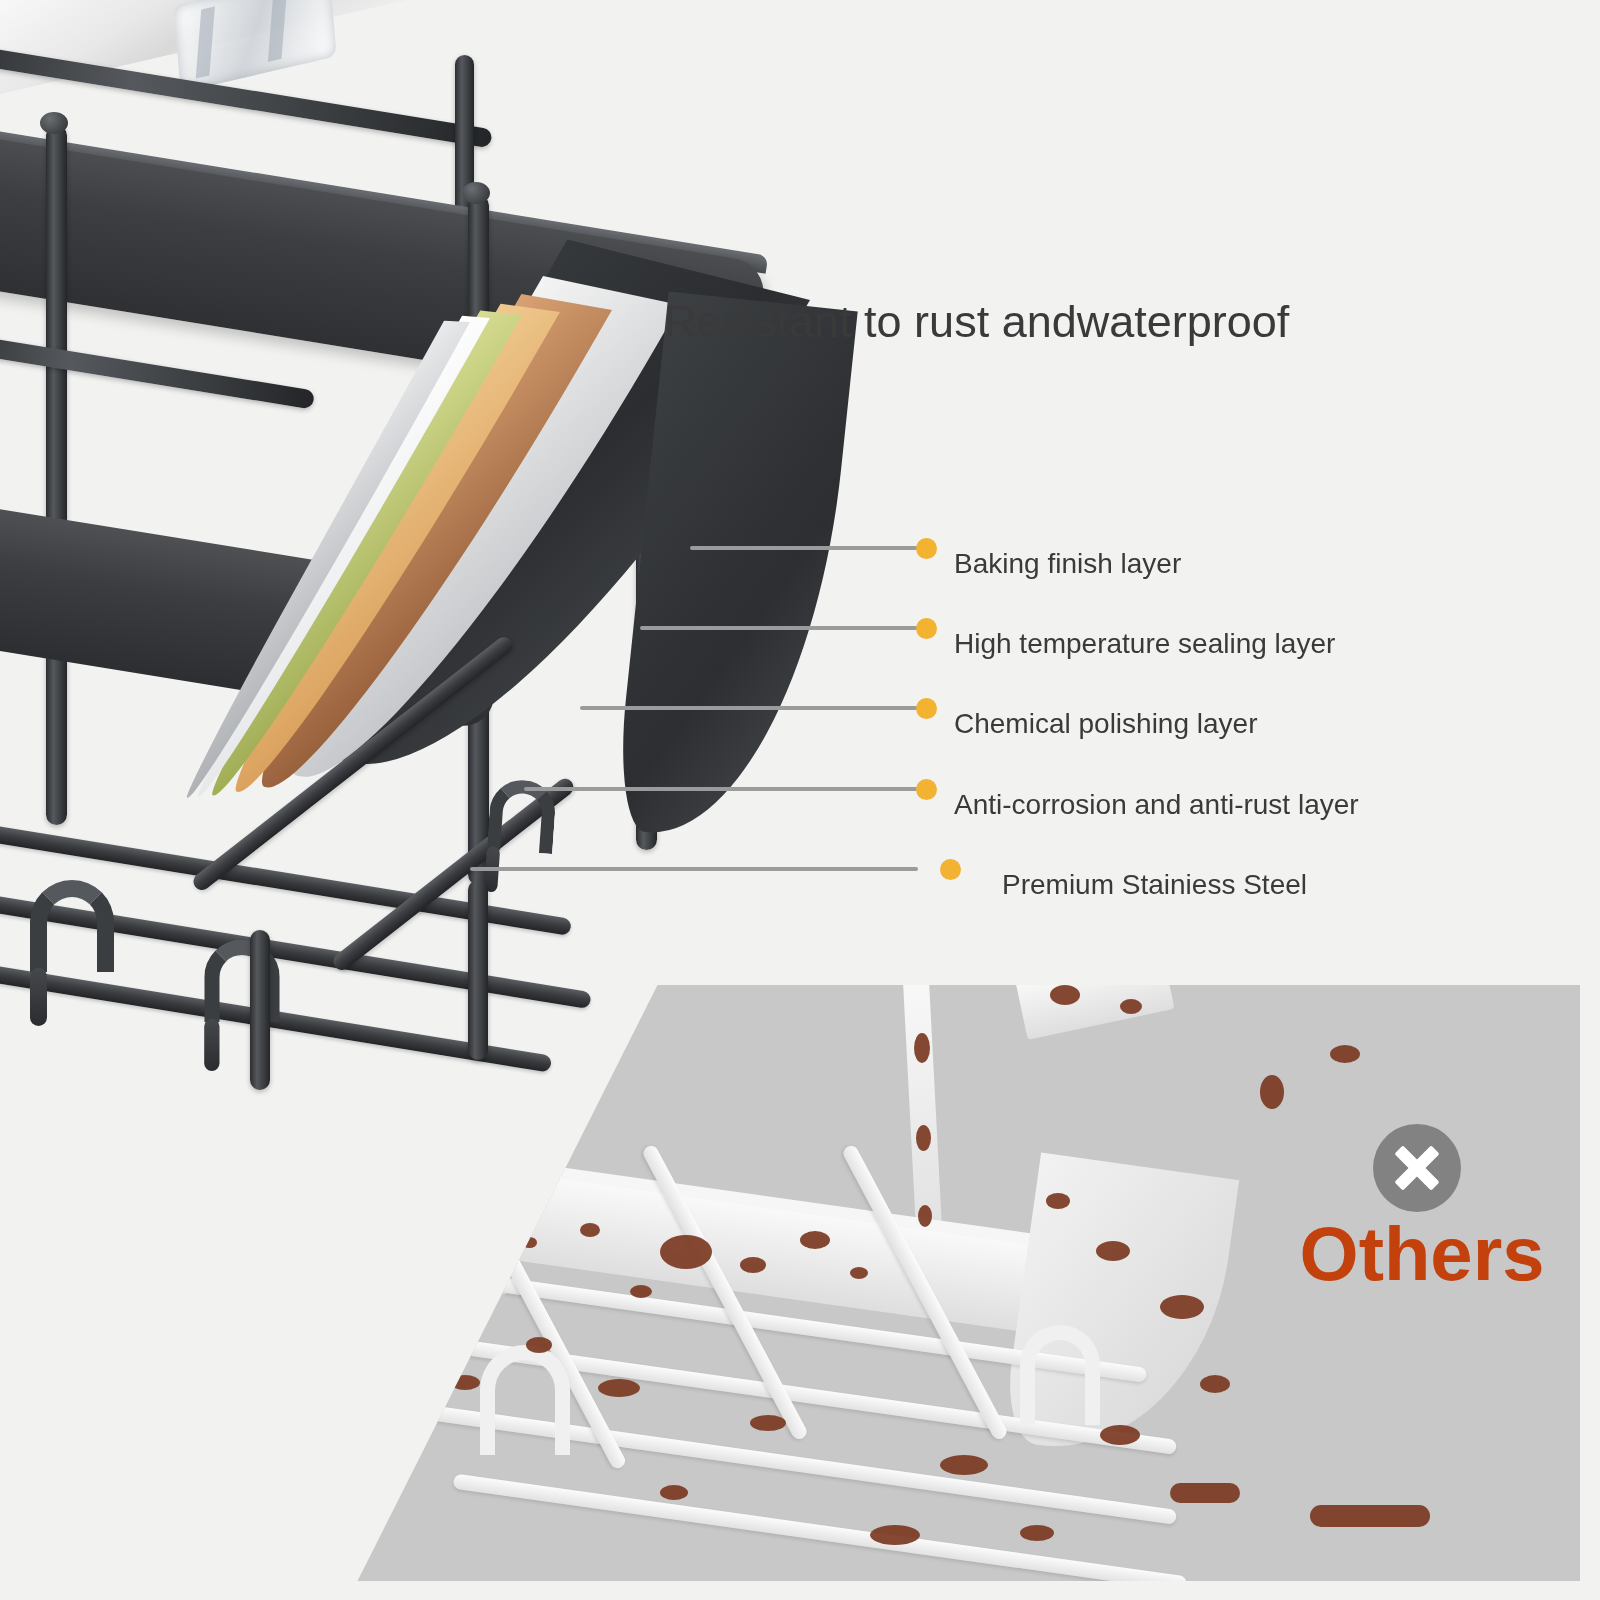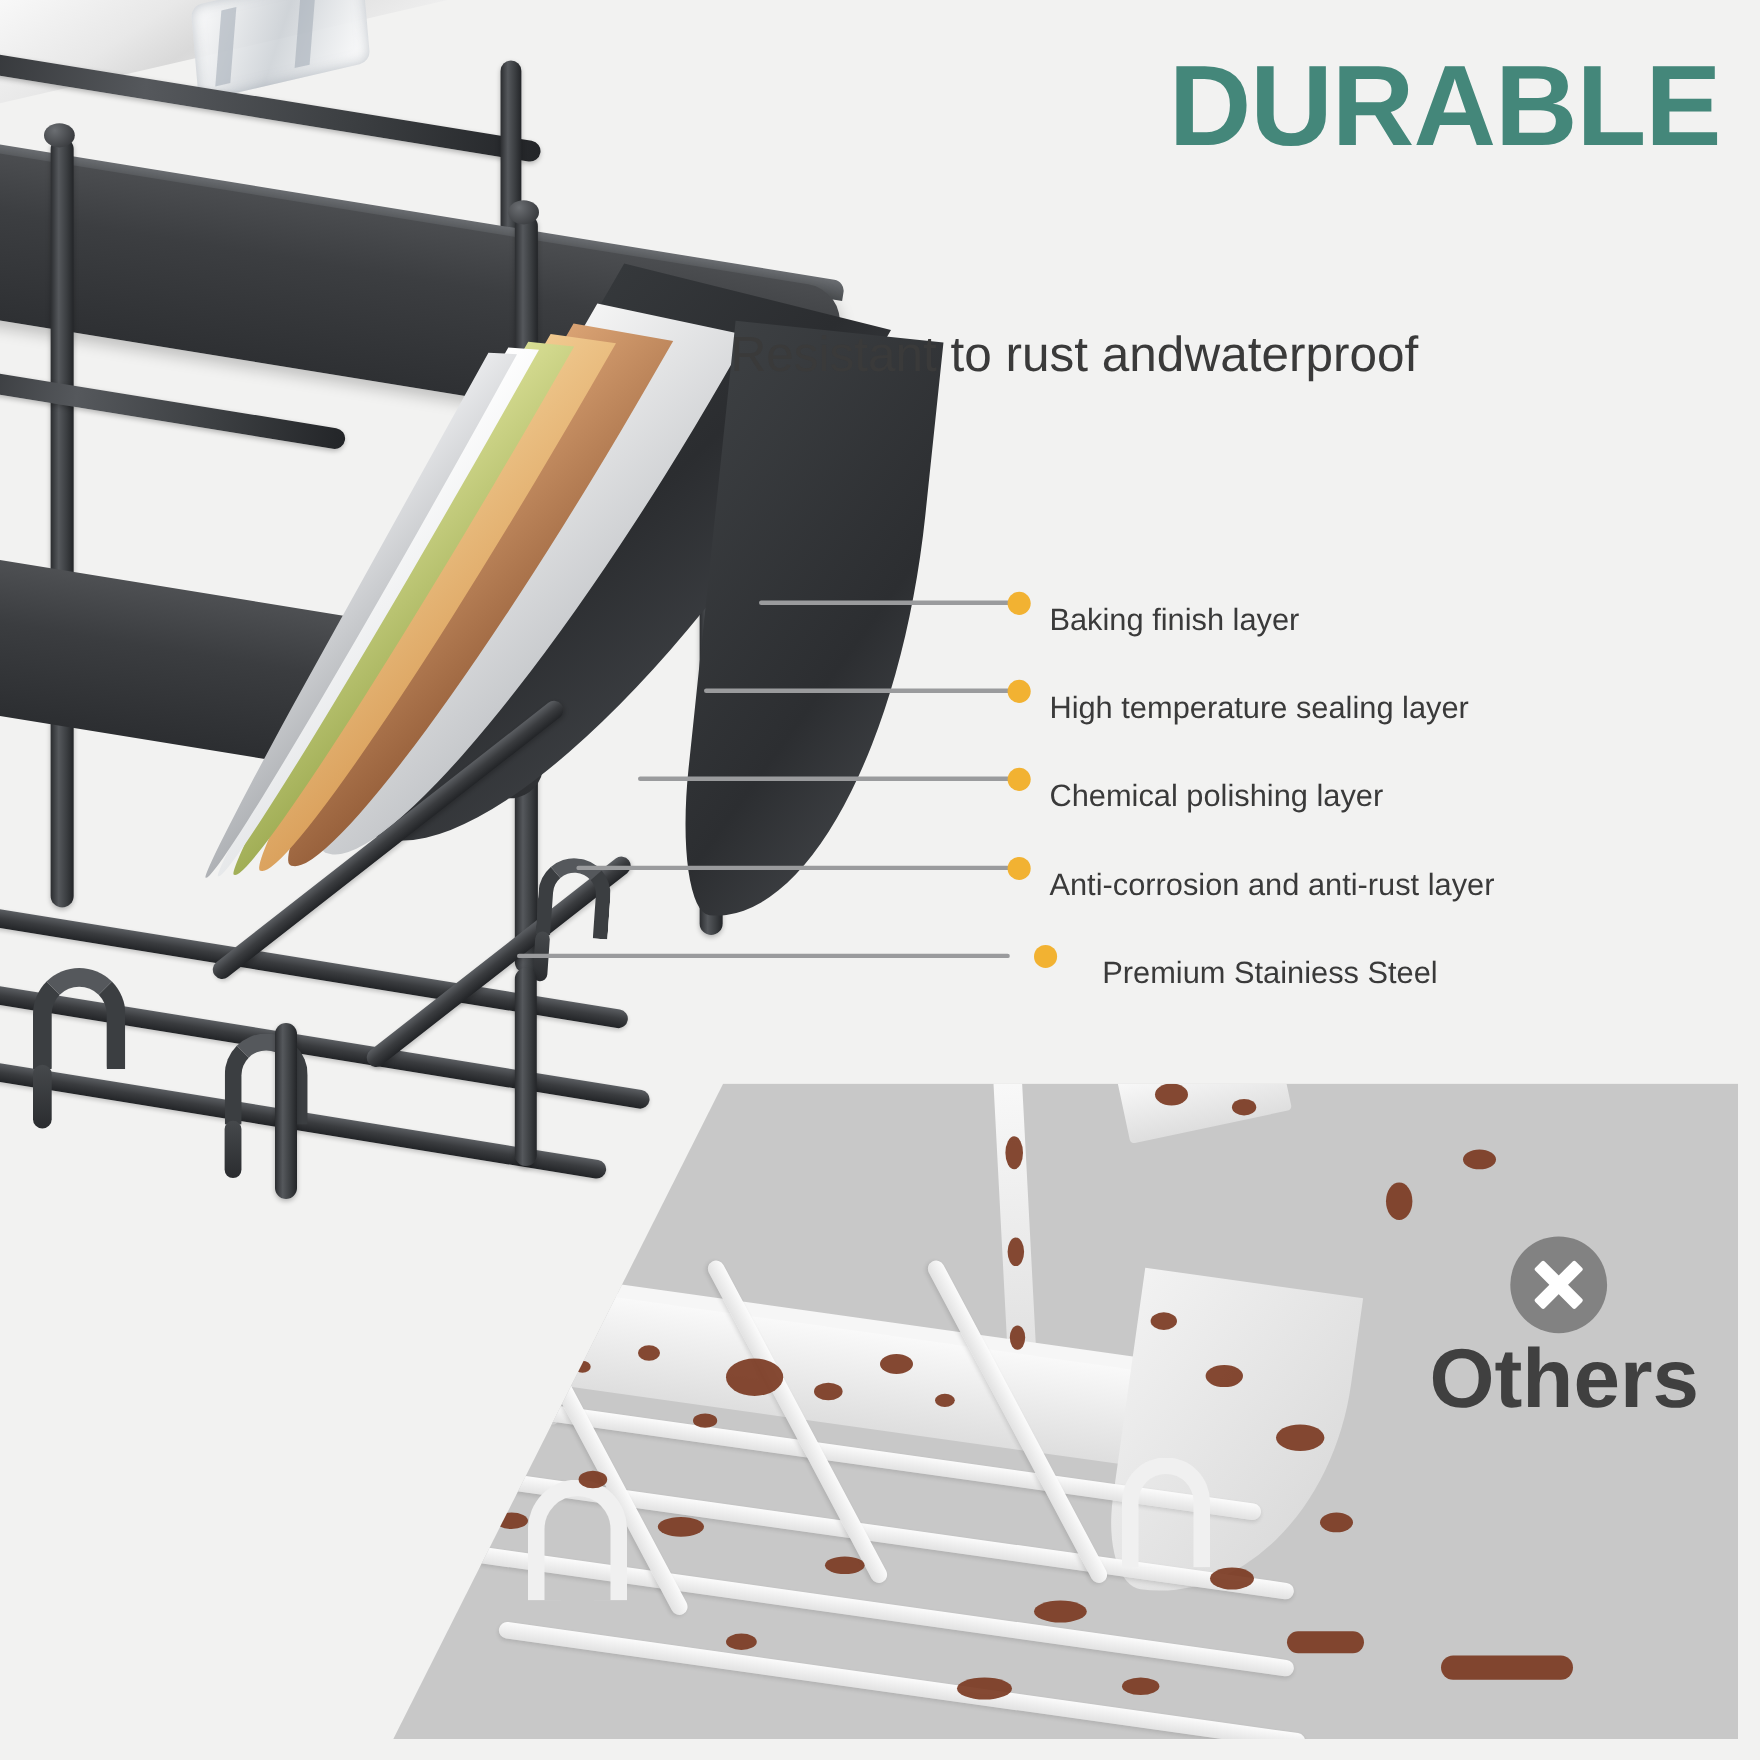--- a/index.html
+++ b/index.html
@@ -239,21 +239,21 @@
   .others-mark i:first-child { transform: rotate(45deg); }
   .others-mark i:last-child  { transform: rotate(-45deg); }
 
   .others-text {
     position: absolute;
     left: 1262px; top: 1210px;
     width: 320px;
     text-align: center;
     font-size: 76px;
     font-weight: bold;
-    color: #404040;
+    color: #c2410c;
   }
 </style>
 </head>
 <body>
 
 <div id="stage">
 
   <div class="product-stage">
 
     <div class="mount-plate"></div>
@@ -320,21 +320,20 @@
     </div>
     <div class="hook" style="left:480px; top:770px; transform:scale(.78) rotate(4deg);">
       <span class="tail"></span>
     </div>
 
     <div class="wire" style="left:250px; top:930px; width:20px; height:160px;"></div>
     <div class="wire" style="left:468px; top:880px; width:20px; height:180px;"></div>
   </div>
 
   <div class="headline">
-    <span class="hl-line">DURABLE</span>
   </div>
   <div class="subhead">Resistant to rust andwaterproof</div>
 
   <div class="callout" style="left:690px; top:525px;">
     <span class="leader" style="width:228px;"></span>
     <span class="dot"></span>
     <span class="callout-label">Baking finish layer</span>
   </div>
 
   <div class="callout" style="left:640px; top:605px;">

